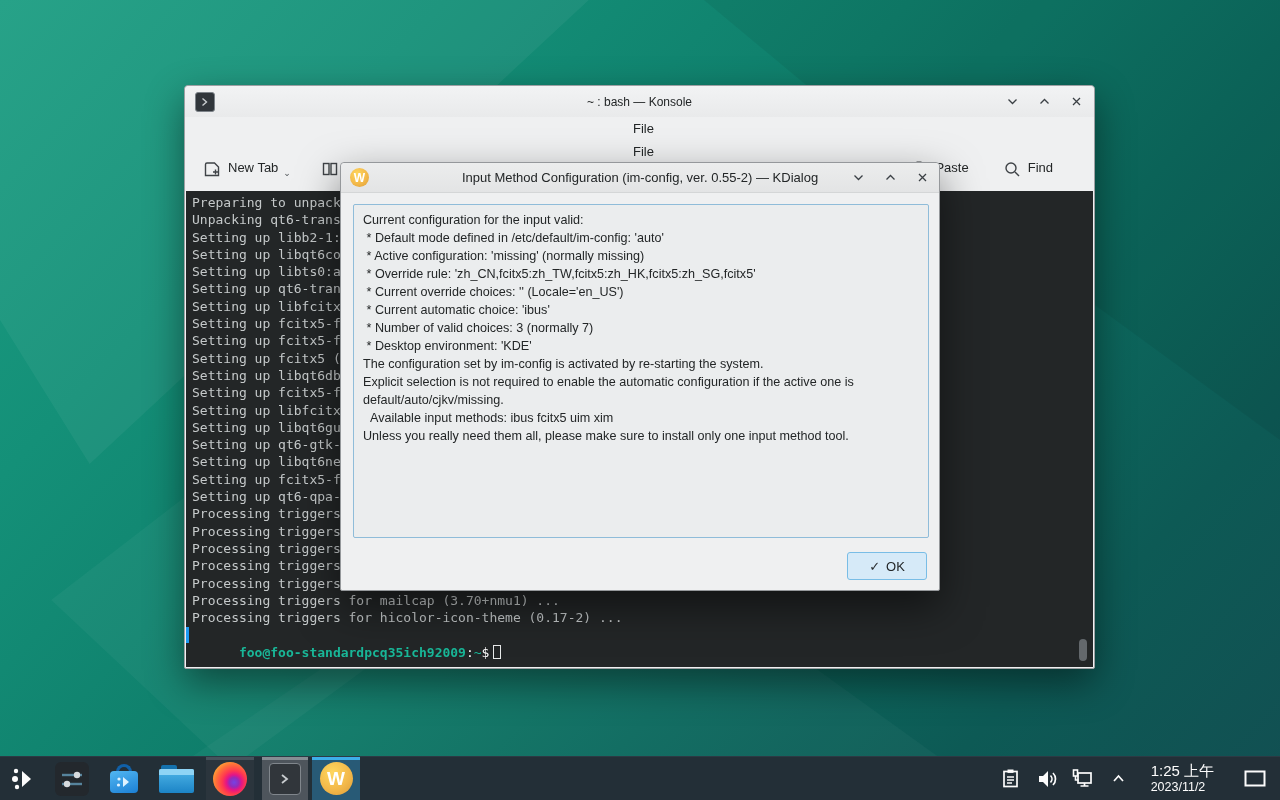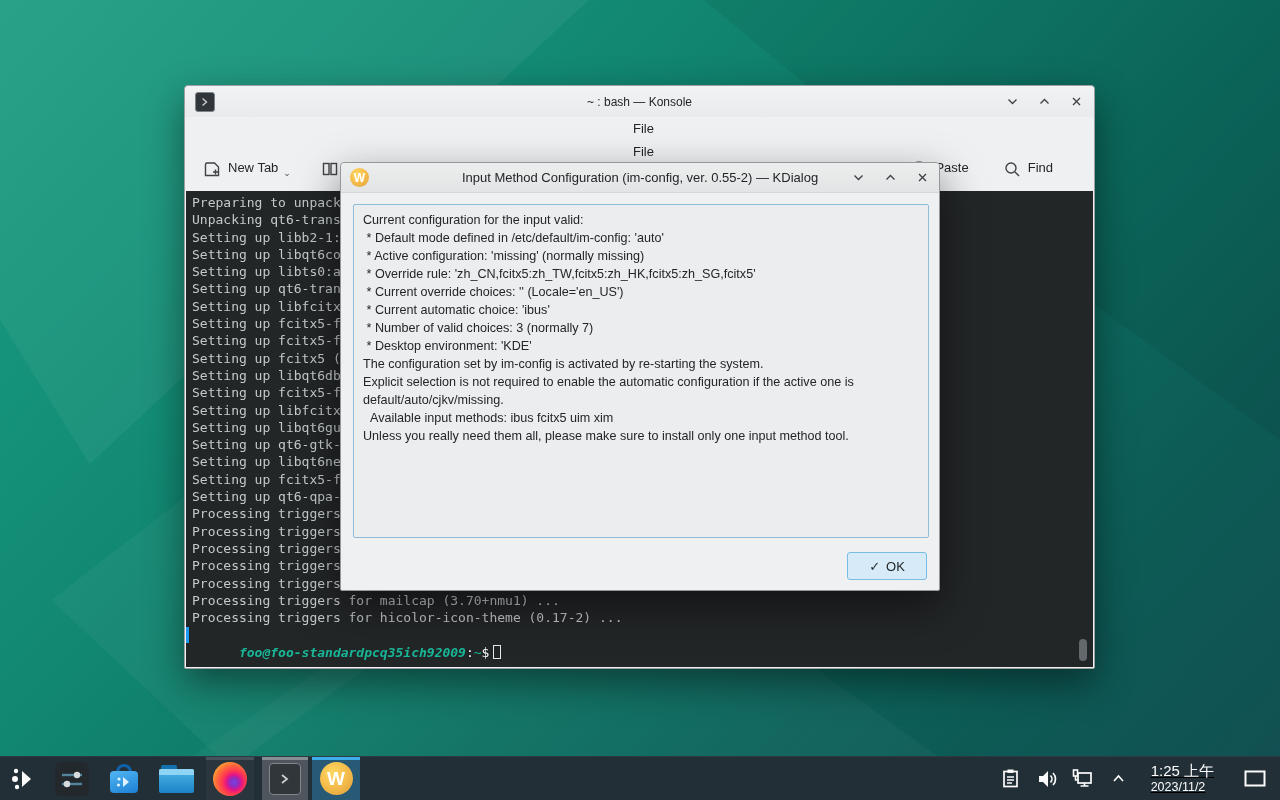--- a/index.html
+++ b/index.html
@@ -32,21 +32,21 @@
   .tb-btn { display:flex; align-items:flex-start; gap:7px; font-size:13px; color:#232627; padding:6px 4px; }
   .tb-right { margin-left:auto; display:flex; gap:26px; margin-right:23px; }
   .tiny-chevron { font-size:9px; color:#4d5257; align-self:flex-end; margin-left:-2px; }
 
   .terminal { position:absolute; left:1px; top:105px; right:1px; bottom:1px;
     background:#232627; overflow:hidden; padding:3px 0 0 6px; }
   .t-line { font-family:"DejaVu Sans Mono", monospace; font-size:13px; line-height:17.3px;
     color:#c5c9ca; white-space:pre; }
   .t-prompt { position:relative; }
   .t-prompt .bar { position:absolute; left:-6px; top:1px; width:3px; height:16px; background:#1d99f3; }
-  .t-user { color:#19b798; font-weight:bold;font-style:italic; }
+  .t-user { color:#19b798; font-weight:bold; }
   .t-colon,.t-dollar { color:#fcfcfc; }
   .t-tilde { color:#19b798; }
   .cursor-box { display:inline-block; width:8px; height:14px; border:1px solid #e8eaea;
     vertical-align:-2px; margin-left:4px; }
   .scroll-handle { position:absolute; right:6px; bottom:6px; width:8px; height:22px;
     border-radius:4px; background:#63686c; }
 
   
   .kdialog { position:absolute; left:340px; top:162px; width:600px; height:429px;
     background:#eff0f1; border:1px solid #95989b; border-radius:4px 4px 2px 2px;
@@ -92,21 +92,21 @@
   .bag-handle { position:absolute; left:7px; top:0; width:16px; height:12px; border:3px solid #1060a8;
     border-bottom:none; border-radius:8px 8px 0 0; }
   .bag-body { position:absolute; left:1px; top:7px; width:28px; height:22px; border-radius:4px;
     background:linear-gradient(160deg,#52b7f2,#1b7fd4); }
   .wtask-icon { width:33px; height:33px; border-radius:50%;
     background:radial-gradient(circle at 38% 32%,#ffd75e 0%,#f3b94a 55%,#dd9c38 100%);
     display:flex; align-items:center; justify-content:center; color:#fff; font-weight:bold; font-size:19px; }
   .kon-task-icon { width:32px; height:32px; background:#31363b; border:1px solid #80868c; border-radius:4px;
     display:flex; align-items:center; justify-content:center; }
 
-  .tray { margin-left:auto; display:flex; align-items:center; gap:12px; padding-right:10px; height:100%;text-decoration:underline; }
+  .tray { margin-left:auto; display:flex; align-items:center; gap:12px; padding-right:10px; height:100%; }
   .tray-icon { width:24px; height:24px; display:flex; align-items:center; justify-content:center; }
   .clock { text-align:left; color:#fcfcfc; line-height:1.12; padding:0 8px; }
   .clock .time { font-size:15px; }
   .clock .date { font-size:12.5px; }
   .show-desktop { width:30px; height:44px; display:flex; align-items:center; justify-content:center; margin-left:6px; }
 
   svg { display:block; }
 </style>
 </head>
 <body>

